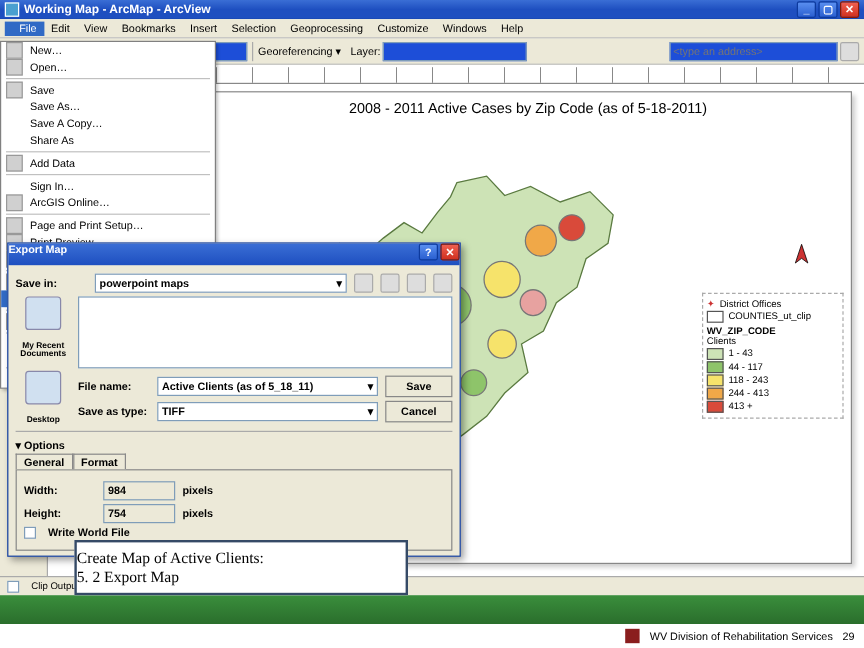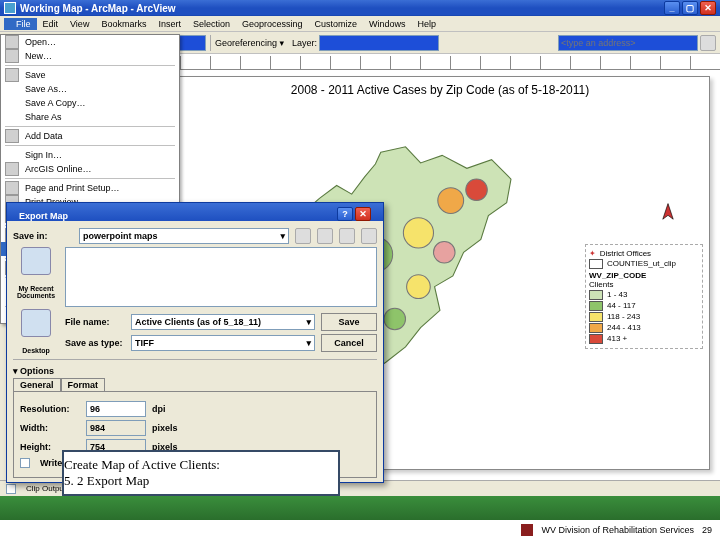--- a/index.html
+++ b/index.html
@@ -41,21 +41,21 @@
   .mapbody { position: relative; height: calc(100% - 30px); }
   .mapbody svg { position: absolute; left: 8%; top: 4%; width: 60%; height: 90%; }
   .legend { position: absolute; right: 6px; top: 40%; width: 118px; font-size: 8px; background: #fff; border: 1px dashed #aaa; padding: 3px; }
   .legend .lrow { display: flex; align-items: center; gap: 4px; margin: 1px 0; }
   .legend .sw { width: 14px; height: 10px; border: 1px solid #555; }
   .north { position: absolute; right: 30px; top: 28%; width: 26px; height: 26px; }
   .north svg { width: 100%; height: 100%; }
 
   
   .dialog { position: absolute; left: 6px; top: 202px; width: 378px; background: #ece9d8; border: 1px solid #0d3a9e; box-shadow: 3px 3px 6px rgba(0,0,0,.4); z-index: 30; font-size: 9px; }
-  .dialog .dtitle { height: 18px; background: linear-gradient(#3a6ed5,#1e4fc0); color: #fff; display: flex; align-items: flex-end; padding: 0 12px; font-weight: bold; }
+  .dialog .dtitle { height: 18px; background: linear-gradient(#3a6ed5,#1e4fc0); color: #fff; display: flex; align-items: flex-start; padding: 0 0; font-weight: bold; }
   .dialog .dtitle .winbtns { margin-left: auto; display: flex; gap: 2px; }
   .dbody { padding: 4px 6px; font-weight: bold; }
   .drow { display: flex; align-items: center; gap: 6px; margin: 3px 0; }
   .drow label { width: 60px; }
   .drow .field { flex: 1; height: 16px; border: 1px solid #7f9db9; background: #fff; padding: 0 3px; display: flex; align-items: center; }
   .side-icons { position: absolute; left: 4px; top: 28px; width: 46px; display: flex; flex-direction: column; gap: 10px; align-items: center; }
   .side-icons .ic { width: 30px; height: 28px; background: #d0e0f0; border: 1px solid #88a; border-radius: 3px; }
   .side-icons .lbl { font-size: 7px; text-align: center; }
   .dbtns { display: flex; flex-direction: column; gap: 4px; }
   .dbtn { width: 56px; height: 18px; background: #ece9d8; border: 1px solid #888; text-align: center; line-height: 16px; cursor: pointer; }
@@ -117,25 +117,25 @@
   <span>Georeferencing ▾</span>
   <span style="margin-left:6px">Layer:</span>
   <input class="tsel" style="width: 120px;">
   <input class="tsel" style="width: 140px; margin-left: auto;" placeholder="&lt;type an address&gt;">
   <div class="tbtn"></div>
 </div>
 
 <div class="filemenu">
   <div class="mitem">
       <span class="micon"></span>
+      <span>New…</span>
+    </div>
+  <div class="mitem">
+      <span class="micon"></span>
       <span>Open…</span>
-    </div>
-  <div class="mitem">
-      <span class="micon"></span>
-      <span>New…</span>
     </div>
   <div class="msep"></div>
   <div class="mitem">
       <span class="micon"></span>
       <span>Save</span>
     </div>
   <div class="mitem">
       <span>Save As…</span>
     </div>
   <div class="mitem">
@@ -307,27 +307,20 @@
       </div>
     </div>
     <div class="options">
       <div style="margin:2px 0"><span>▾ <span>Options</span></span></div>
       <div class="tabs">
         <div class="tab">General</div>
         <div class="tab">Format</div>
       </div>
       <div class="tabpane">
         <div class="drow">
-            <label>Resolution:</label>
-            <div class="field" style="flex:0 0 60px">
-              <span>96</span>
-            </div>
-            <span>dpi</span>
-          </div>
-        <div class="drow">
             <label>Width:</label>
             <div class="field" style="flex:0 0 60px;background:#ece9d8">
               <span>984</span>
             </div>
             <span>pixels</span>
           </div>
         <div class="drow">
             <label>Height:</label>
             <div class="field" style="flex:0 0 60px;background:#ece9d8">
               <span>754</span>

